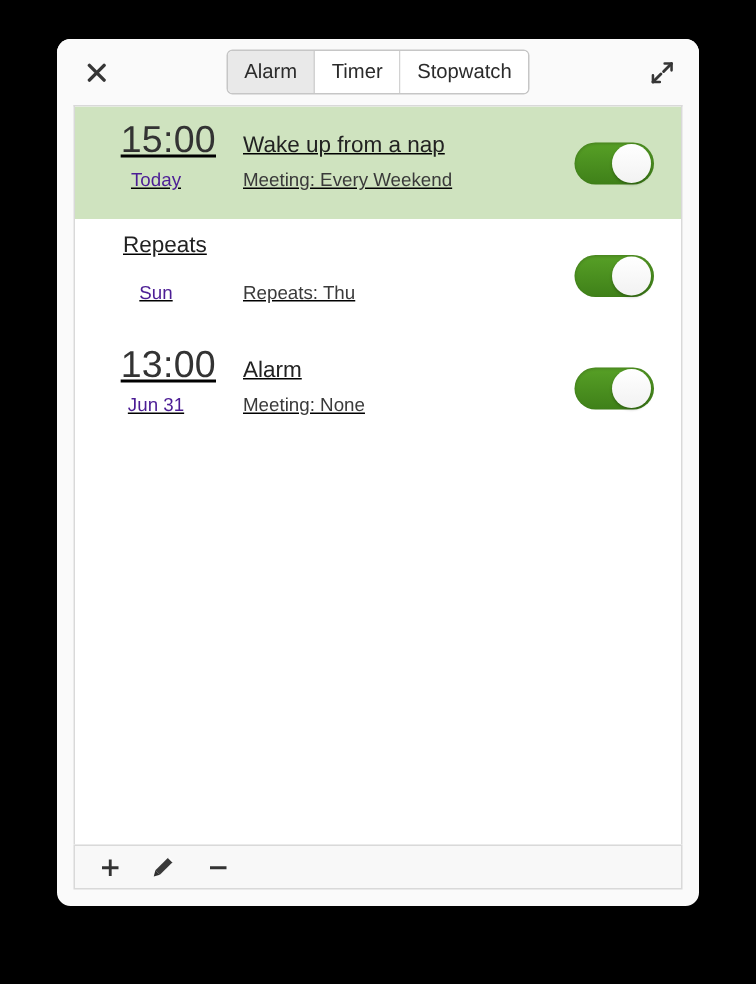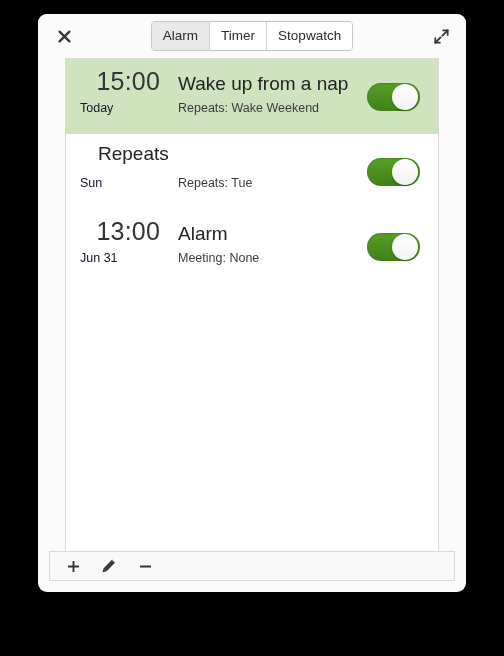--- a/index.html
+++ b/index.html
@@ -13,21 +13,21 @@
   body {
     background: #000000;
     font-family: "Liberation Sans", sans-serif;
     -webkit-font-smoothing: antialiased;
   }
 
   
   #app-window {
     position: absolute;
     left: 38px;
-    top: 14px;
+    top: 26px;
     width: 428px;
     height: 578px;
     background: #fafafa;
     border-radius: 9px;
     box-shadow: 0 2px 10px rgba(0,0,0,0.45);
     overflow: hidden;
     display: flex;
     flex-direction: column;
   }
 
@@ -91,22 +91,23 @@
     background: #e9e9e9;
   }
 
   
   #alarm-list {
     flex: 1 1 auto;
     background: #ffffff;
     border-top: 1px solid #d9d9d9;
     border-left: 1px solid #d9d9d9;
     border-right: 1px solid #d9d9d9;
-    margin: 0 27px;
+    margin: 0 11px;
     overflow: hidden;
+    text-decoration: underline;
   }
 
   .alarm-row {
     position: relative;
     height: 75px;
     padding: 0 18px 0 0;
     display: flex;
     align-items: center;
     background: #ffffff;
   }
@@ -134,30 +135,30 @@
   .alarm-time {
     width: 80px;
     text-align: right;
     font-size: 25px;
     font-weight: 300;
     color: #333333;
     letter-spacing: 0.2px;
     line-height: 1;
   }
   .alarm-label {
-    font-size: 19px;
+    font-size: 15px;
     color: #222222;
     padding-left: 18px;
     line-height: 1;
   }
   .alarm-date {
     width: 80px;
-    text-align: left;
+    text-align: center;
     font-size: 12.5px;
-    color: #0f172a;
+    color: #4c1d95;
     line-height: 1;
   }
   .alarm-repeats {
     font-size: 12.5px;
     color: #3a3a3a;
     padding-left: 18px;
     line-height: 1;
   }
 
   
@@ -243,36 +244,36 @@
   <div id="alarm-list">
 
     <div class="alarm-row selected">
       <div class="alarm-texts">
         <div class="row-line-top">
           <div class="alarm-time">15:00</div>
           <div class="alarm-label">Wake up from a nap</div>
         </div>
         <div class="row-line-bottom">
           <div class="alarm-date">Today</div>
-          <div class="alarm-repeats">Repeats: Wake Weekend</div>
+          <div class="alarm-repeats">Meeting: Every Weekend</div>
         </div>
       </div>
       <div class="toggle">
         <div class="knob"></div>
       </div>
     </div>
 
     <div class="alarm-row">
       <div class="alarm-texts">
         <div class="row-line-top">
           <div class="alarm-label">Repeats</div>
         </div>
         <div class="row-line-bottom">
           <div class="alarm-date">Sun</div>
-          <div class="alarm-repeats">Repeats: Tue</div>
+          <div class="alarm-repeats">Repeats: Thu</div>
         </div>
       </div>
       <div class="toggle">
         <div class="knob"></div>
       </div>
     </div>
 
     <div class="alarm-row">
       <div class="alarm-texts">
         <div class="row-line-top">

